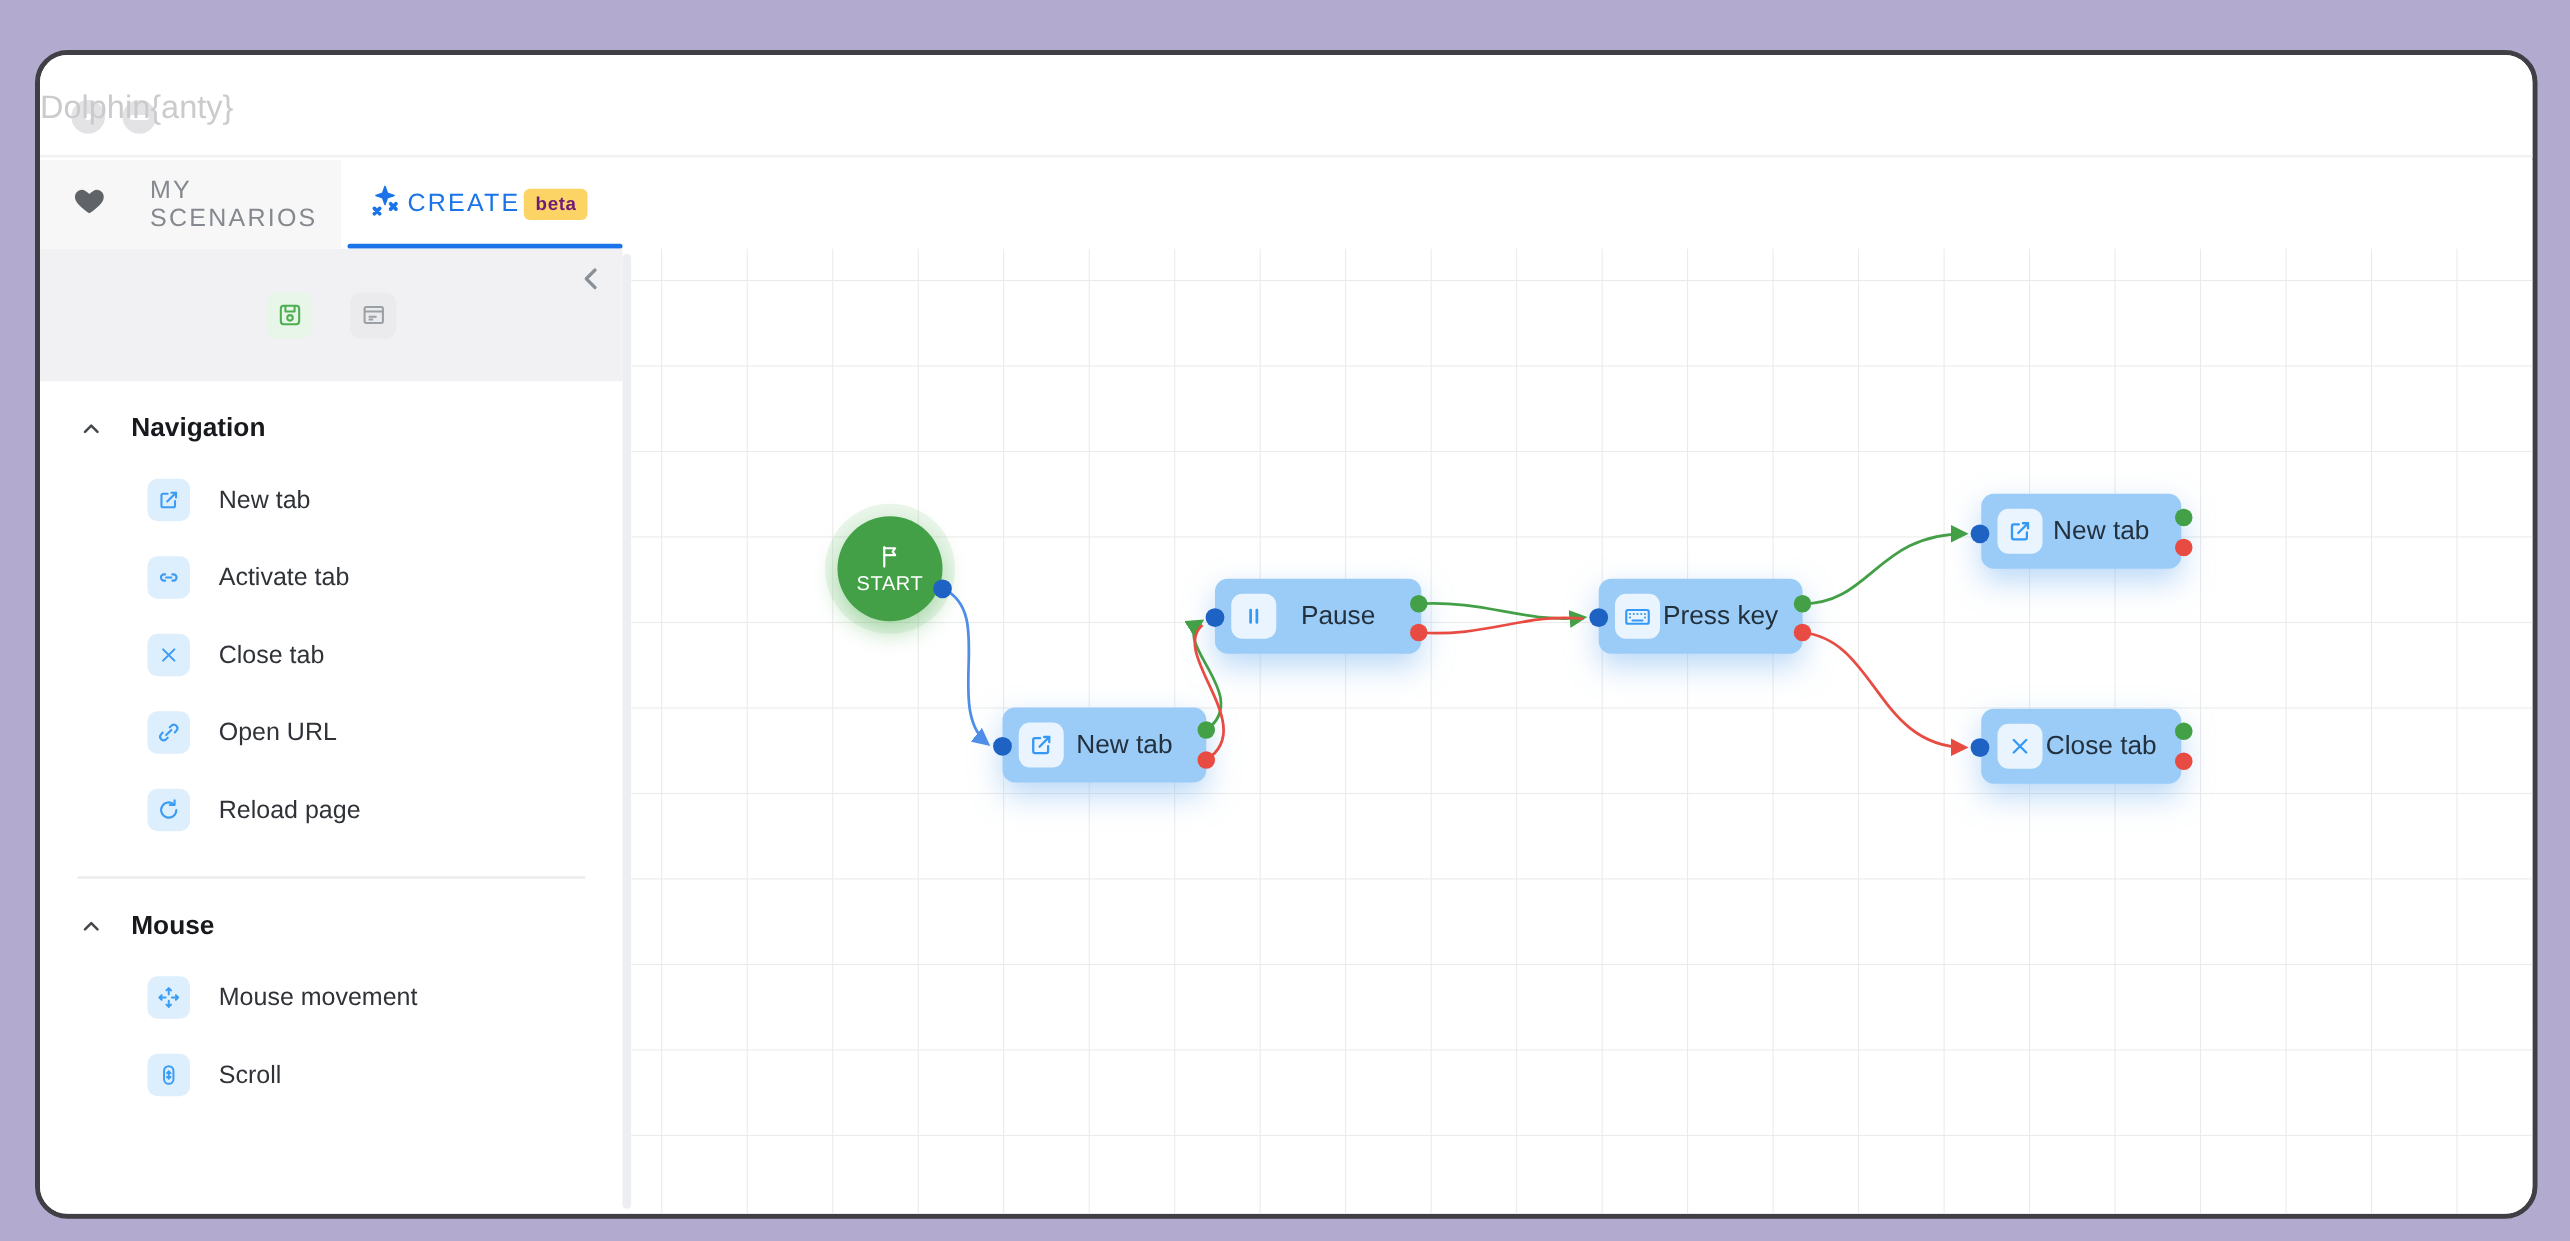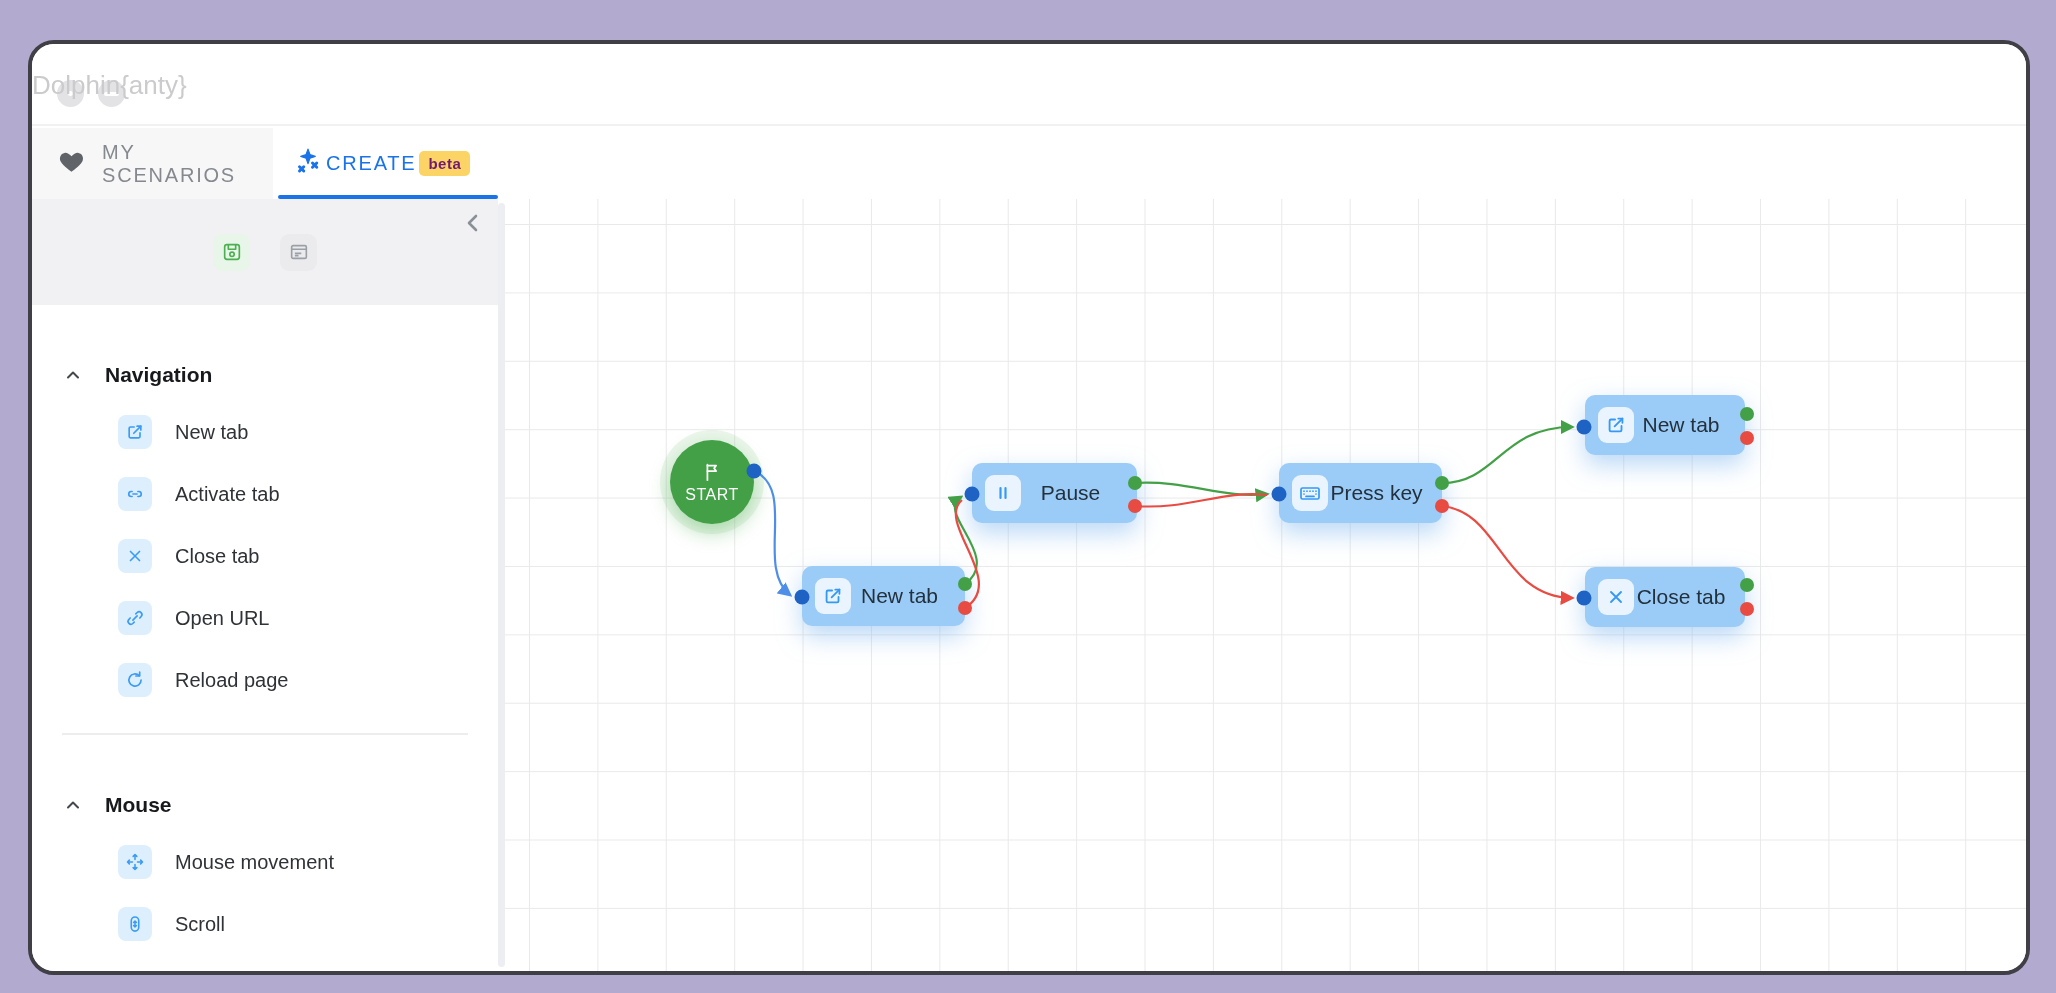--- a/index.html
+++ b/index.html
@@ -21,21 +21,21 @@
   .win-btn.b1::after { content:""; position:absolute; left:11px; top:11px; width:5px; height:5px;
                        border-radius:50%; background:#fff; }
   .win-btn.b2::after { content:""; position:absolute; left:6px; top:11.5px; width:15px; height:4px;
                        border-radius:2px; background:#fff; }
   .win-title { position:absolute; left:0; right:0; top:0; height:82px; line-height:82px;
                color:#cbcbce; font-size:26px; }
 
   
   .tabbar { position:absolute; top:84px; left:0; right:0; height:71px; background:#fff; }
   .tab { display:flex; align-items:center; position:absolute; top:0; height:71px; cursor:pointer; }
-  .tab-mys { left:0; width:241px; background:#f7f7f8; padding-left:26px; gap:17px;
+  .tab-mys { left:0; width:241px; background:#f7f7f8; padding-left:26px; gap:35px;
              color:#85898f; font-size:20px; letter-spacing:1.8px; font-weight:500; }
   .tab-create { left:241px; width:225px; padding-left:20px; gap:3px;
                 color:#1a73e8; font-size:20px; letter-spacing:1.8px; font-weight:500; }
   .tab-create::after { content:""; position:absolute; left:5px; right:0; bottom:0; height:4px;
                        background:#1a73e8; border-radius:2px; }
   .beta-badge { background:#fbd465; color:#701a75; font-size:15px; font-weight:bold;
                 letter-spacing:.5px; padding:4px 9px; border-radius:5px; }
 
   .trash-btn { position:absolute; left:1542px; top:102px; width:34px; height:36px;
                background:none; border:none; cursor:pointer; }
@@ -53,42 +53,42 @@
   .chip-btn { width:37px; height:37px; border-radius:9px; border:none; cursor:pointer;
               display:flex; align-items:center; justify-content:center; }
   .chip-save { background:#e7f6e8; }
   .chip-form { background:#ebebed; }
   .collapse-btn { position:absolute; right:12px; top:12px; width:26px; height:26px; background:none;
                   border:none; cursor:pointer; }
   .sidebar-scrollbar { position:absolute; right:0; top:4px; bottom:4px; width:7px;
                        background:#edeef1; border-radius:4px; }
 
   .sidebar-content { position:absolute; left:0; top:106px; right:7px; bottom:0; overflow:hidden; }
-  .section-header { display:flex; align-items:center; gap:22px; padding-left:31px; margin-top:56px;
+  .section-header { display:flex; align-items:center; gap:22px; padding-left:31px; margin-top:24px;
                     height:28px; font-size:21px; font-weight:bold; color:#17191c; cursor:pointer; }
   .items { list-style:none; margin-top:12px; }
   .item { display:flex; align-items:center; gap:23px; padding-left:86px; height:62px;
           font-size:20px; color:#2f3237; cursor:pointer; }
   .item .ichip { width:34px; height:34px; background:#ddeefc; border-radius:8px; flex:none;
                  display:flex; align-items:center; justify-content:center; }
   .sb-divider { height:2px; background:#ededef; margin:22px 30px 0 30px; }
 
   
   .canvas { position:absolute; left:473px; top:155px; right:0; bottom:0; background-color:#fff;
             background-image:linear-gradient(#e9e9e9 1px, transparent 1px),
                              linear-gradient(90deg,#e9e9e9 1px, transparent 1px);
             background-size:68.4px 68.4px; background-position:24px 25px; }
   .node { position:absolute; height:60px; background:#9bccf7; border-radius:10px;
           box-shadow:0 10px 24px rgba(120,180,240,.5); display:flex; align-items:center;
           padding:0 13px; z-index:1; cursor:grab; }
   .node .nchip { width:36px; height:36px; background:#e9f4fe; border-radius:9px; flex:none;
                  display:flex; align-items:center; justify-content:center; }
   .node .nlabel { flex:1; text-align:center; font-size:21px; color:#23303d; padding-right:4px; }
 
-  .node-start { left:165px; top:241px; width:84px; height:84px; border-radius:50%; background:#43a047;
+  .node-start { left:165px; top:214px; width:84px; height:84px; border-radius:50%; background:#43a047;
                 flex-direction:column; justify-content:center; gap:3px; padding:0;
                 box-shadow:0 0 0 10px rgba(129,199,132,.16), 0 8px 20px rgba(76,175,80,.45); }
   .node-start .slabel { color:#fff; font-size:16px; letter-spacing:.5px; }
 
   .n-newtab1 { left:297px; top:367px; width:163px; }
   .n-pause   { left:467px; top:264px; width:165px; }
   .n-presskey{ left:774px; top:264px; width:163px; }
   .n-newtab2 { left:1080px; top:196px; width:160px; }
   .n-closetab{ left:1080px; top:368px; width:160px; }
 

